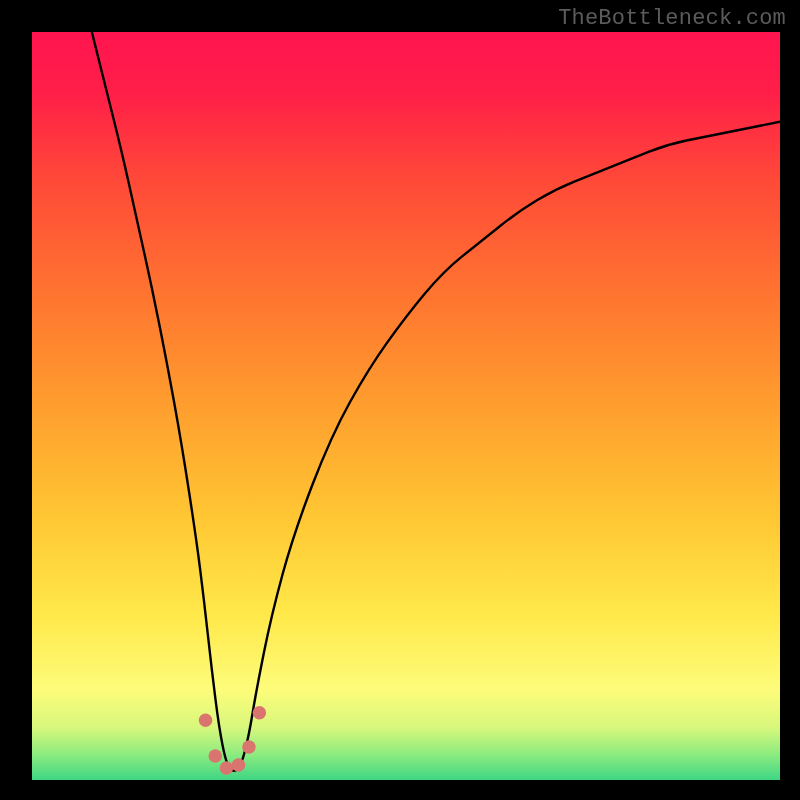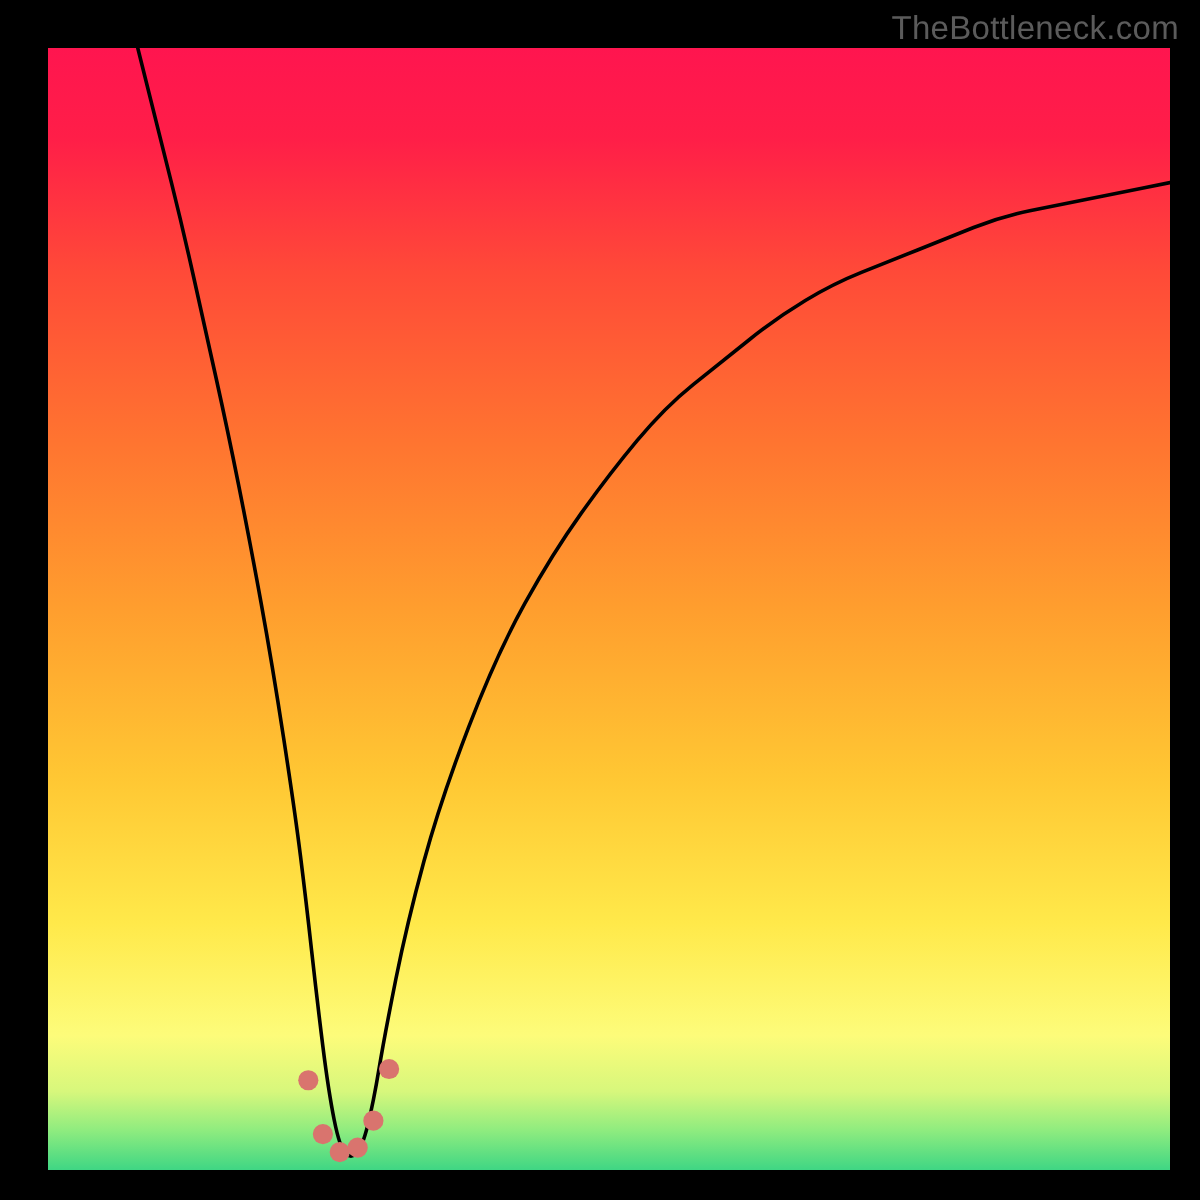--- a/index.html
+++ b/index.html
@@ -23,21 +23,21 @@
     left: 32px;
     top: 32px;
     width: 748px;
     height: 748px;
     overflow: hidden;
   }
   .watermark {
     position: absolute;
     top: 6px;
     right: 14px;
-    font-family: Liberation Sans, sans-serif;
+    font-family: Liberation Mono, monospace;
     font-size: 22px;
     color: #5b5b5b;
     letter-spacing: 0.2px;
     user-select: none;
   }
   svg {
     position: absolute;
     left: 0;
     top: 0;
   }

